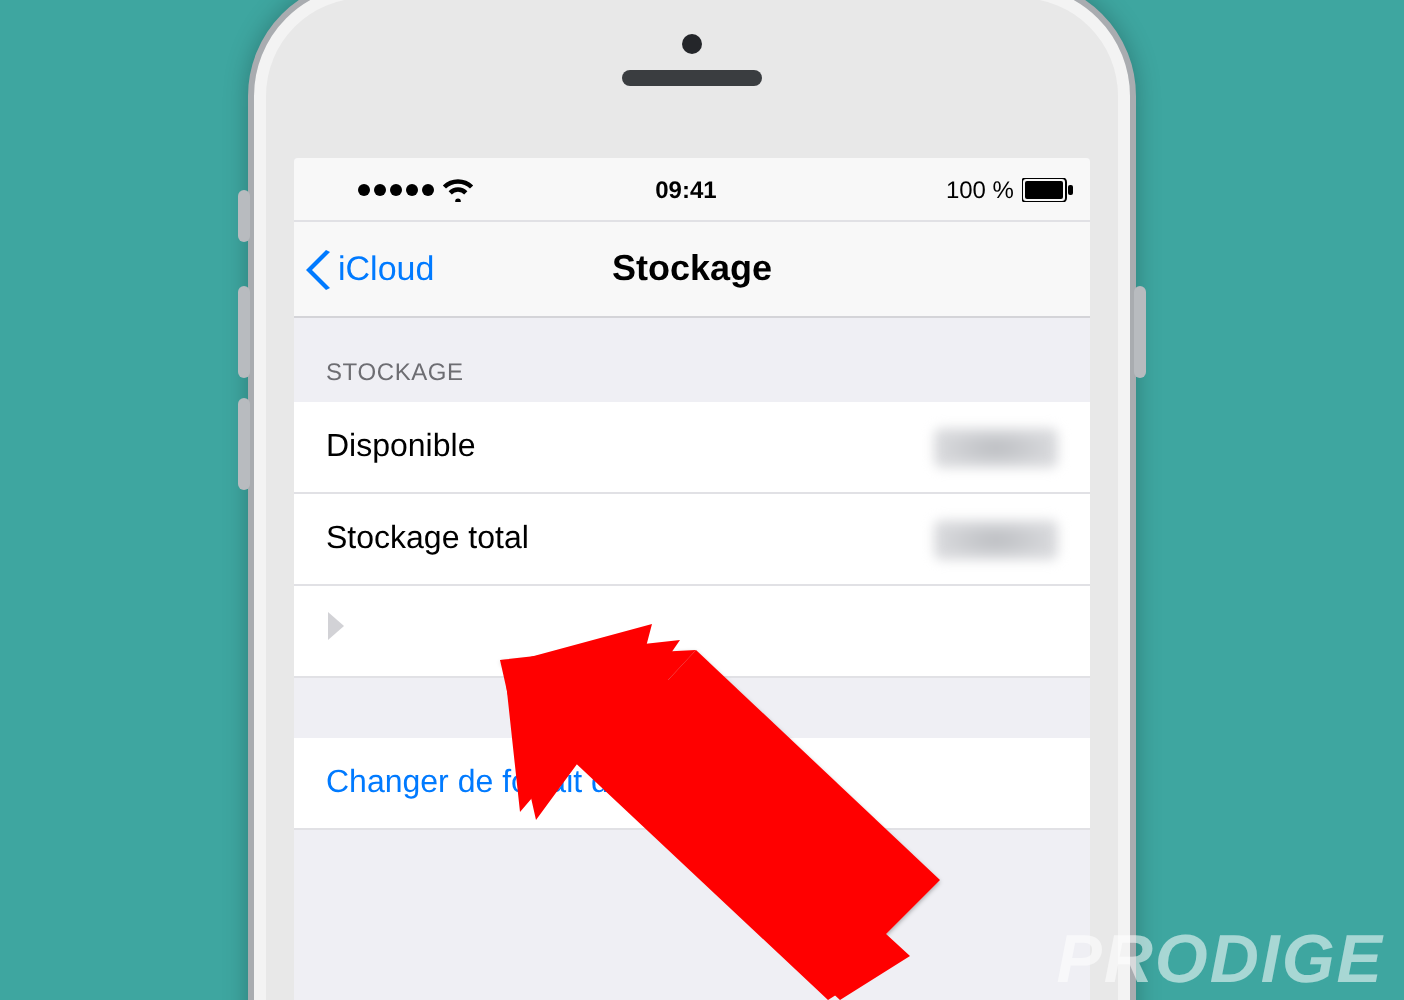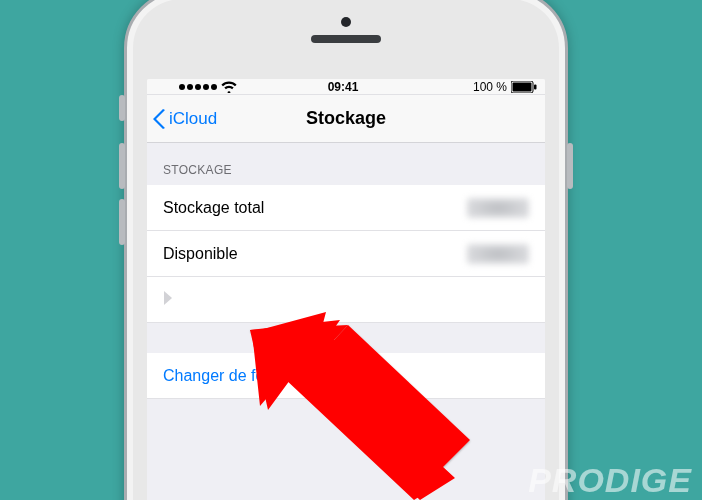--- a/index.html
+++ b/index.html
@@ -35,21 +35,21 @@
     width: 10px; height: 10px; background:#24262a; border-radius:50%;
   }
   .screen {
     position: absolute; left: 20px; right: 20px; top: 86px; bottom: 120px;
     background: #efeff4;
     border-radius: 2px;
     overflow: hidden;
   }
   
   .statusbar {
-    height: 16px; background:#f8f8f8; border-bottom:1px solid #e1e1e5;
+    height: 32px; background:#f8f8f8; border-bottom:1px solid #e1e1e5;
     display:flex; align-items:center; justify-content:space-between;
     padding: 0 8px; font-size:12px; font-weight:500; color:#000;
   }
   .sb-left, .sb-right { display:flex; align-items:center; gap:4px;margin-left:24px; }
   .dots { display:flex; gap:2px; }
   .dots span { width:6px; height:6px; border-radius:50%; background:#000; display:inline-block;}
   .wifi-icon svg, .battery-icon svg { display:block; }
   .sb-center { font-weight:600; }
 
   
@@ -156,26 +156,26 @@
         </span>
         <span>iCloud</span>
       </div>
       <div class="navtitle">Stockage</div>
     </div>
 
     <div class="content">
       <div class="group-header">STOCKAGE</div>
 
       <div class="cell">
+        <span>Disponible</span>
+        <span class="blurred"></span>
+      </div>
+
+      <div class="cell">
         <span>Stockage total</span>
-        <span class="blurred"></span>
-      </div>
-
-      <div class="cell">
-        <span>Disponible</span>
         <span class="blurred"></span>
       </div>
 
       <div class="cell">
         <span class="chevron">
           <svg width="10" height="14" viewBox="0 0 10 14">
               <path fill="#c7c7cc" d="M1 0l8 7-8 7V0z" opacity=".8"></path>
             </svg>
         </span>
       </div>

